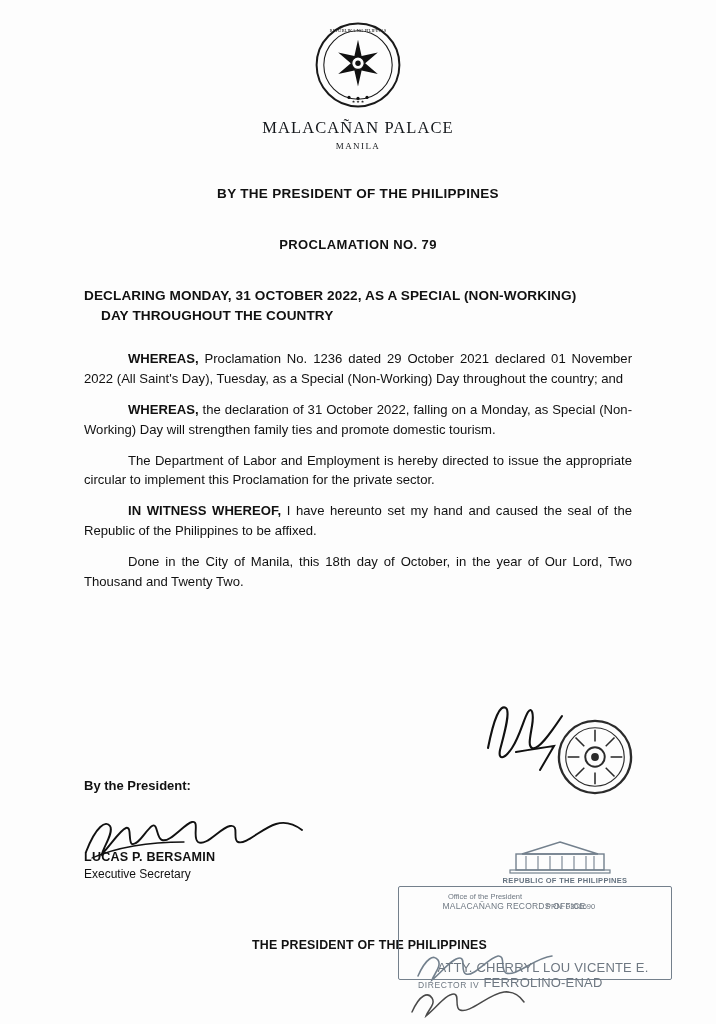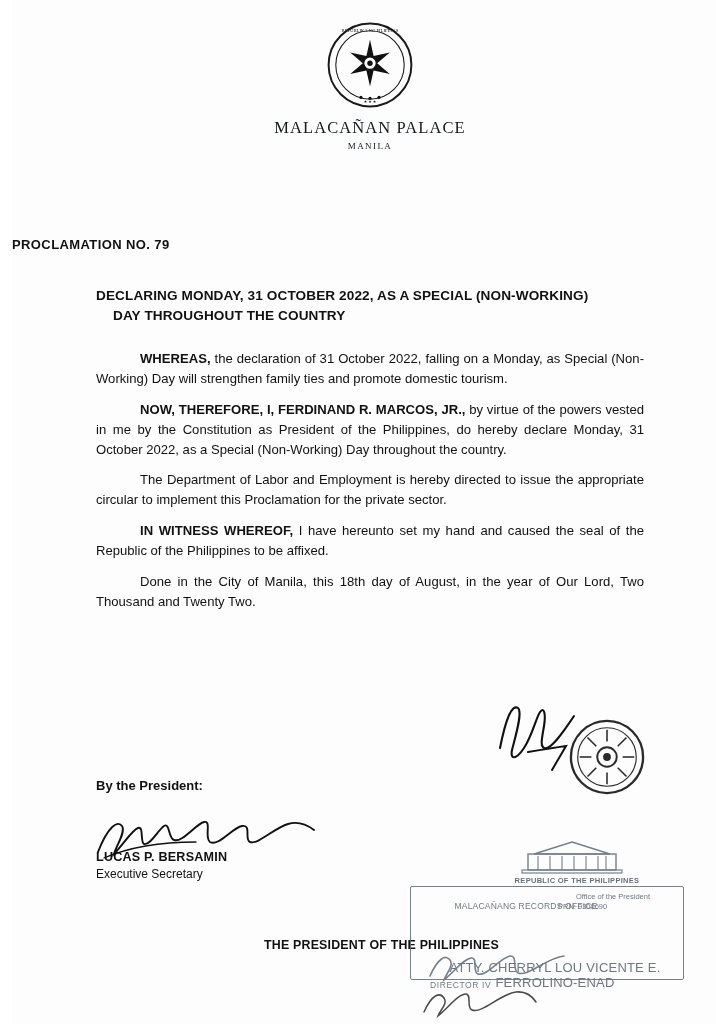--- a/index.html
+++ b/index.html
@@ -13,21 +13,20 @@
     position: relative;
     overflow: hidden;
     font-family: "Liberation Sans", sans-serif;
     color: #111111;
   }
 
   .page {
     position: absolute;
     inset: 0;
     background: #fdfdfd;
-    margin-left: 12px;
   }
 
   
   .seal-wrap {
     position: absolute;
     top: 20px;
     left: 0;
     width: 716px;
     display: flex;
     justify-content: center;
@@ -70,20 +69,21 @@
     font-size: 13.5px;
     font-weight: bold;
     letter-spacing: 0.3px;
   }
 
   .proc-no {
     position: absolute;
     top: 237px;
     left: 0;
     width: 716px;
+    text-align: center;
     font-size: 13px;
     font-weight: bold;
     letter-spacing: 0.4px;
   }
 
   .title-block {
     position: absolute;
     top: 286px;
     left: 84px;
     width: 548px;
@@ -193,21 +193,21 @@
     font-size: 7.5px;
     font-weight: bold;
     letter-spacing: 0.3px;
     color: #4a5a6a;
   }
   .stamp-office {
     position: absolute;
     top: 52px;
     left: 50px;
     width: 190px;
-    text-align: right;
+    text-align: left;
     font-size: 7.5px;
     color: #55606c;
   }
   .stamp-records {
     position: absolute;
     top: 61px;
     left: 16px;
     width: 200px;
     text-align: center;
     font-size: 8.5px;
@@ -298,34 +298,35 @@
         <text x="50" y="92" text-anchor="middle" font-size="4.4" font-family="Liberation Serif, serif" fill="#111">★ ★ ★</text>
       </svg>
     </div>
   </div>
 
   <div class="heading">
     <div class="palace">MALACAÑAN PALACE</div>
     <div class="manila">MANILA</div>
   </div>
 
+  <div class="by-president">BY THE PRESIDENT OF THE PHILIPPINES</div>
 
   <div class="proc-no">PROCLAMATION NO. 79</div>
 
   <div class="title-block">
     <div>DECLARING MONDAY, 31 OCTOBER 2022, AS A SPECIAL (NON-WORKING)</div>
     <div class="title-line2">DAY THROUGHOUT THE COUNTRY</div>
   </div>
 
   <div class="body" id="body-paragraphs">
+      <p><b>WHEREAS,</b><span> Proclamation No. 1236 dated 29 October 2021 declared 01 November 2022 (All Saint's Day), Tuesday, as a Special (Non-Working) Day throughout the country; and</span></p>
       <p><b>WHEREAS,</b><span> the declaration of 31 October 2022, falling on a Monday, as Special (Non-Working) Day will strengthen family ties and promote domestic tourism.</span></p>
-      <p><b>NOW, THEREFORE, I, FERDINAND R. MARCOS, JR.,</b><span> by virtue of the powers vested in me by the Constitution as President of the Philippines, do hereby declare Monday, 31 October 2022, as a Special (Non-Working) Day throughout the country.</span></p>
       <p><span>The Department of Labor and Employment is hereby directed to issue the appropriate circular to implement this Proclamation for the private sector.</span></p>
       <p><b>IN WITNESS WHEREOF,</b><span> I have hereunto set my hand and caused the seal of the Republic of the Philippines to be affixed.</span></p>
-      <p><span>Done in the City of Manila, this 18th day of August, in the year of Our Lord, Two Thousand and Twenty Two.</span></p>
+      <p><span>Done in the City of Manila, this 18th day of October, in the year of Our Lord, Two Thousand and Twenty Two.</span></p>
     </div>
 
   <div class="pres-signature">
     <svg viewBox="0 0 120 90" width="120" height="90" aria-hidden="true">
       <path d="M18 58 C24 28, 30 14, 36 18 C41 22, 33 48, 30 60 C28 70, 34 70, 42 58 C50 46, 54 28, 58 22 C62 16, 64 24, 62 36 C60 48, 58 56, 62 58 C68 61, 80 44, 92 26" fill="none" stroke="#111" stroke-width="2.1" stroke-linecap="round"></path>
       <path d="M46 62 C58 60, 70 58, 84 56 L70 80" fill="none" stroke="#111" stroke-width="2" stroke-linecap="round"></path>
     </svg>
   </div>
 
   <div class="dry-seal">

